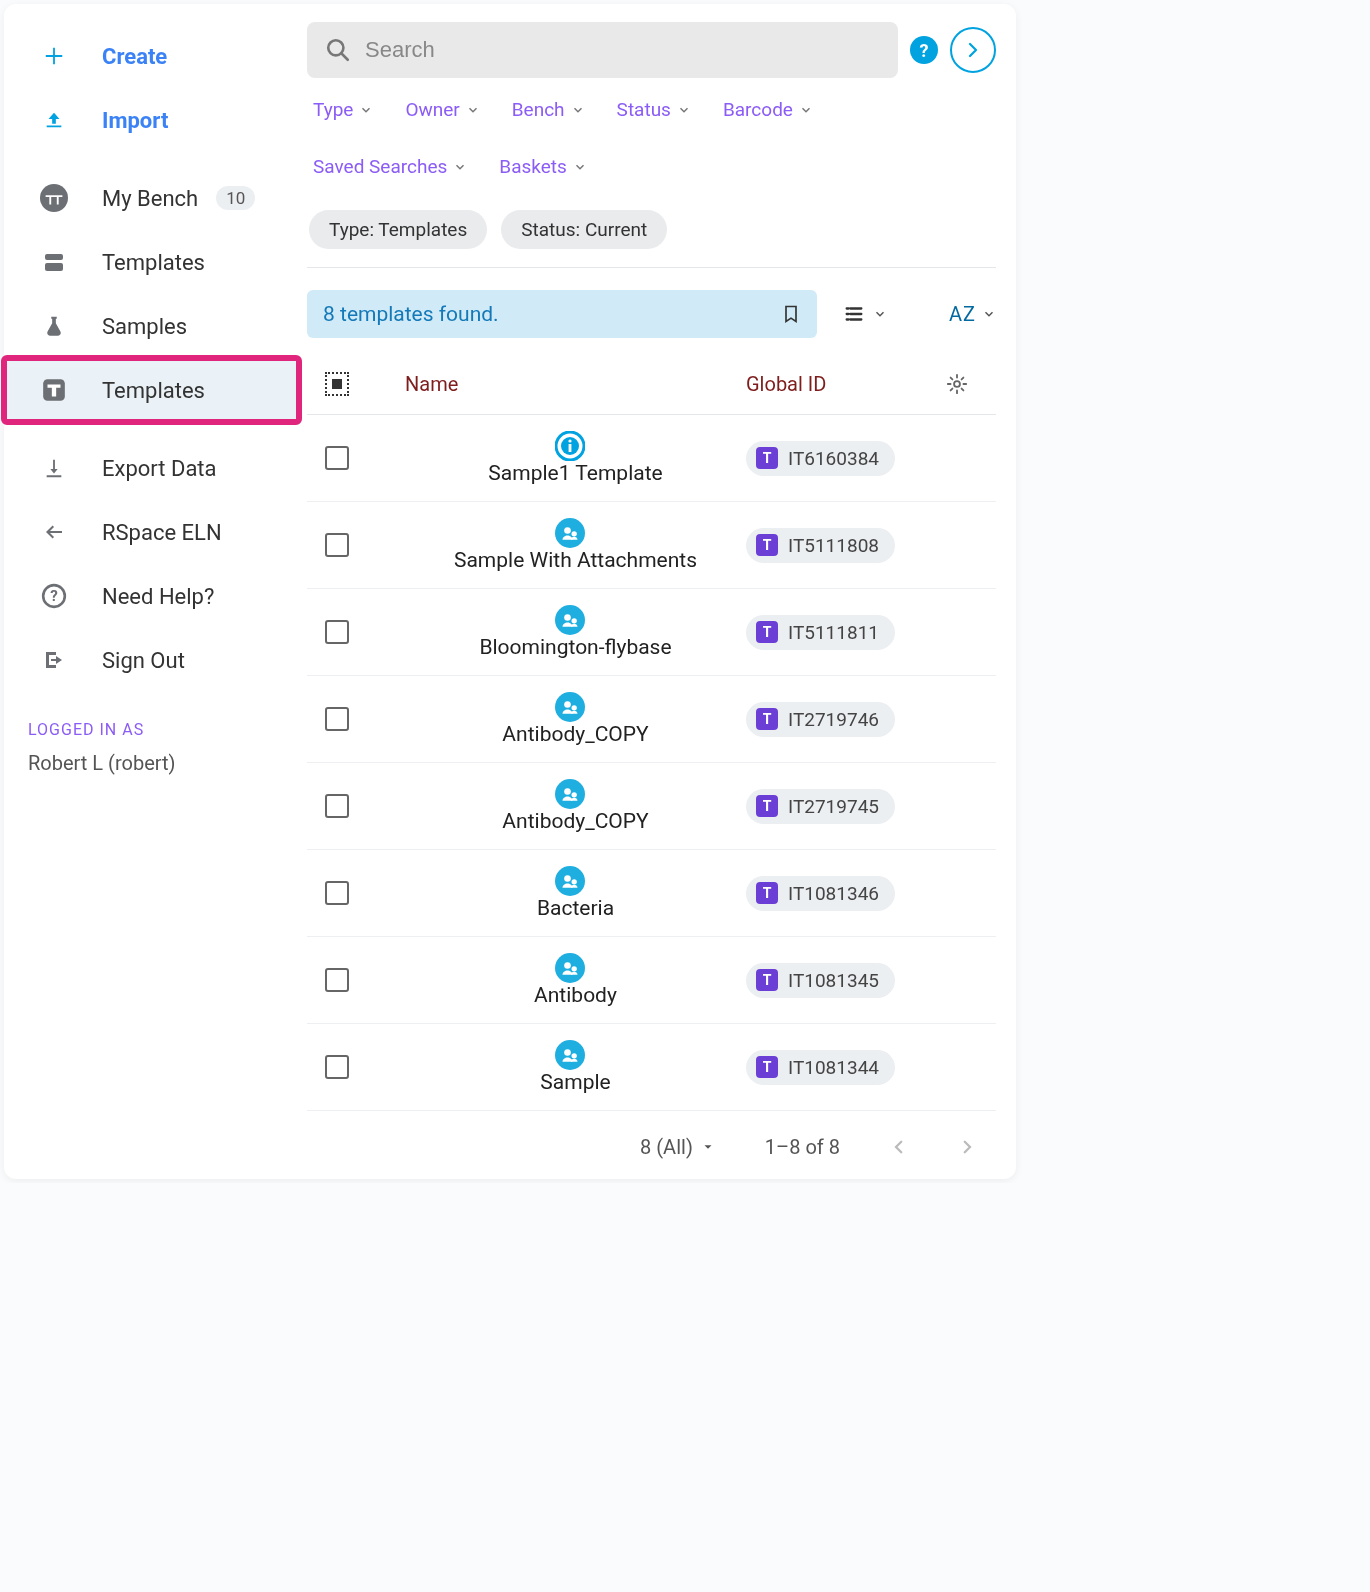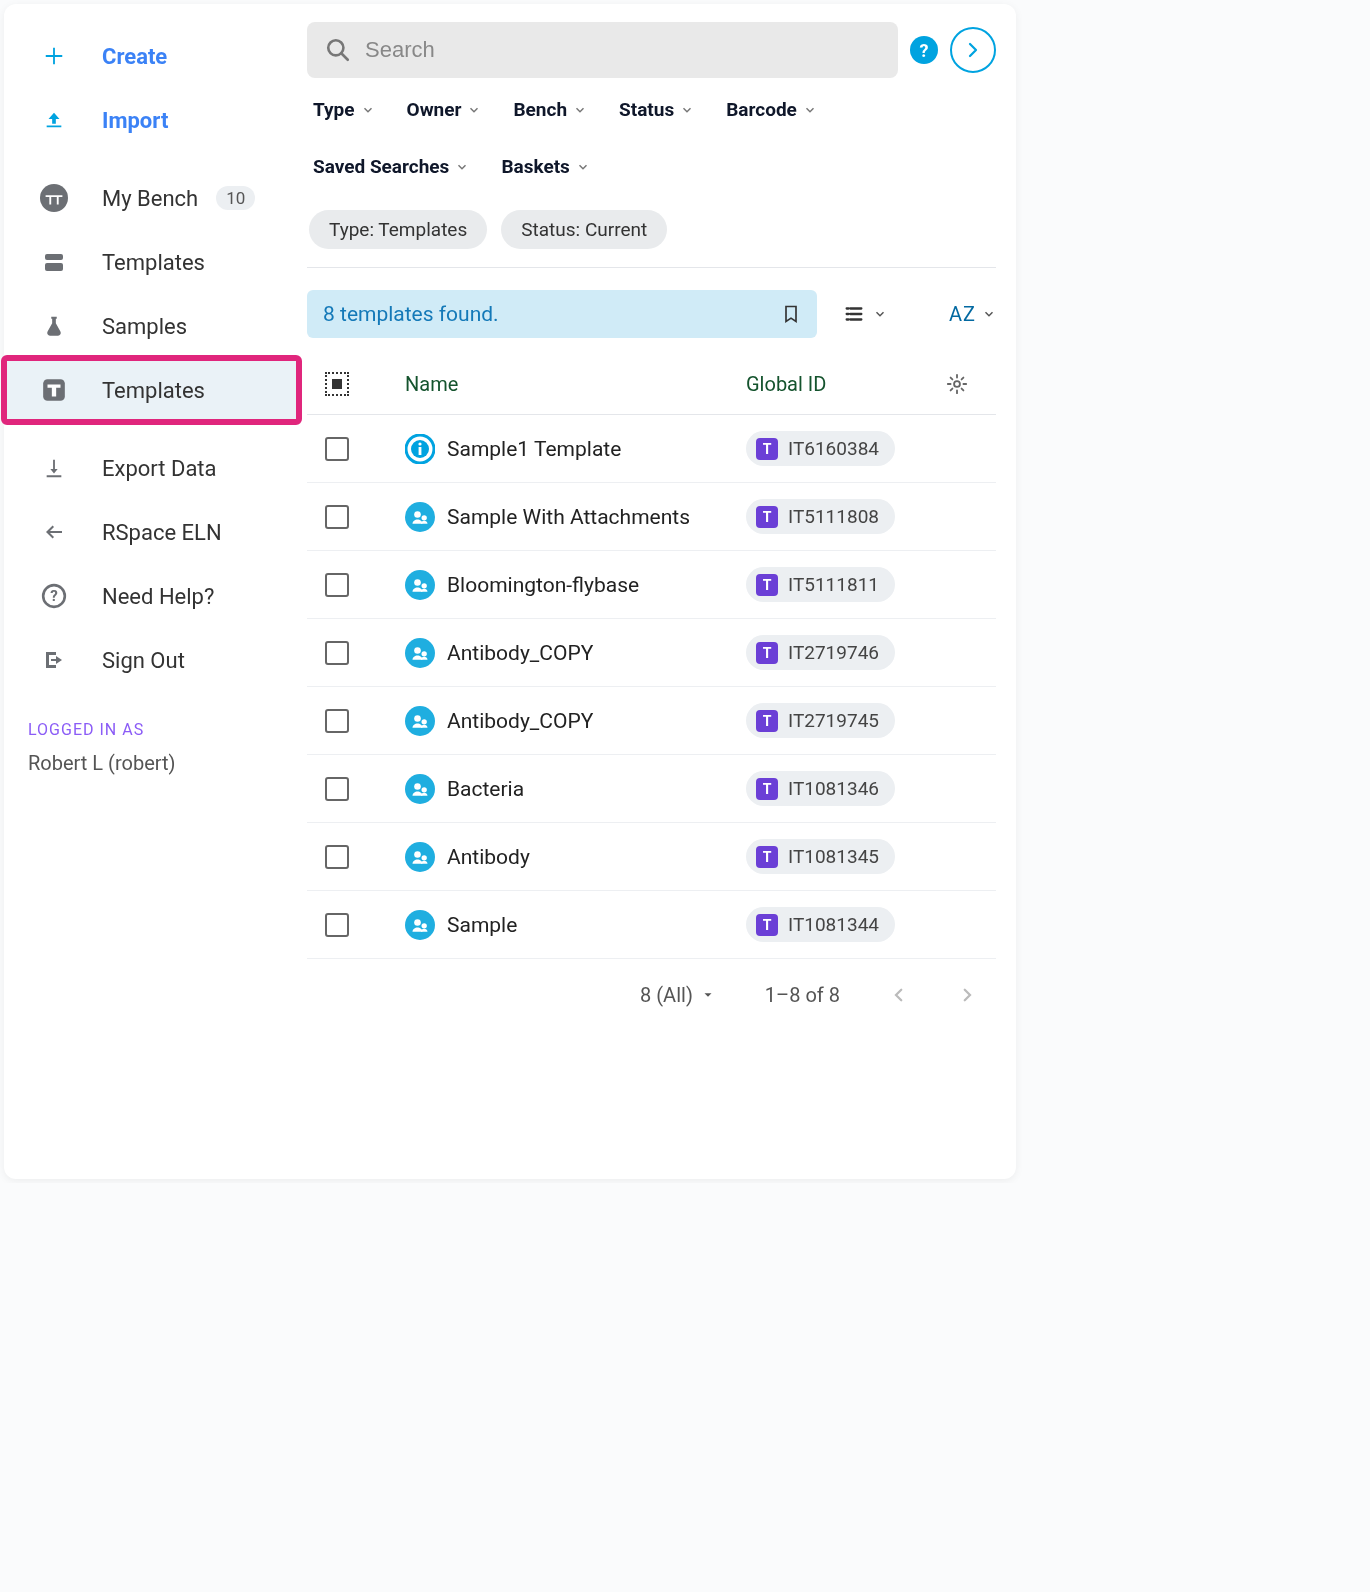--- a/index.html
+++ b/index.html
@@ -110,23 +110,22 @@
     cursor: pointer;
   }
   .next-circle {
     width: 46px; height: 46px; border-radius: 50%;
     border: 2.5px solid #00a3e0; display: flex;
     align-items: center; justify-content: center; cursor: pointer;
   }
   .filters {
     display: flex; flex-wrap: wrap; gap: 32px;
     padding: 6px 6px 10px 6px;
-    color: #0f172a;
+    color: #8b5cf6;
     font-size: 19px;
-    font-weight: bold;
   }
   .filter-item { display: flex; align-items: center; gap: 6px; cursor: pointer; }
   .filters-row2 { margin-top: 18px; margin-bottom: 18px; }
   .chips { display: flex; gap: 14px; padding: 4px 2px 18px 2px; border-bottom: 1px solid #e4e6ea; }
   .chip {
     background: #e9ebed; color: #333; border-radius: 20px;
     padding: 8px 20px; font-size: 19px; cursor: pointer;
   }
   .found-bar {
     display: flex; align-items: center;
@@ -142,21 +141,21 @@
     color: #1479b8; font-size: 21px;
   }
   .view-controls { display: flex; align-items: center; gap: 28px; color: #555; }
   .view-btn { display: flex; align-items: center; gap: 6px; cursor: pointer; font-size: 20px; }
   
   .table { margin-top: 10px; }
   .thead {
     display: flex; align-items: center;
     padding: 18px 10px 18px 18px;
     border-bottom: 1px solid #e4e6ea;
-    color: #14532d; font-size: 20px;
+    color: #7f1d1d; font-size: 20px;
   }
   .col-check { width: 60px; display:flex; align-items:center; }
   .col-name { flex: 1; padding-left: 20px; }
   .col-gid { width: 200px; }
   .col-gear { width: 40px; text-align: right; }
   .trow {
     display: flex; align-items: center;
     padding: 16px 10px 16px 18px;
     border-bottom: 1px solid #edeff2;
   }
@@ -170,21 +169,21 @@
     position: relative;
   }
   .select-all-icon::after{
     content:""; position:absolute; inset:5px; background:#333;
   }
   .row-icon {
     width: 30px; height: 30px; border-radius: 50%;
     display: flex; align-items: center; justify-content: center;
     margin-right: 12px; flex-shrink:0;
   }
-  .row-name { display: flex; align-items: center; font-size: 21px; color: #222; }
+  .row-name { display: flex; align-items: center; font-size: 21px; color: #222; flex-direction: column; }
   .gid-pill {
     background: #eceff2; border-radius: 20px; padding: 6px 16px 6px 10px;
     display: inline-flex; align-items: center; gap: 10px;
     color: #444; font-size: 19px;
   }
   .gid-pill .t-badge {
     width: 22px; height: 22px; background: #6b3fd6; border-radius: 4px;
     color: #fff; font-size: 14px; font-weight: 700;
     display: flex; align-items: center; justify-content: center;
   }

